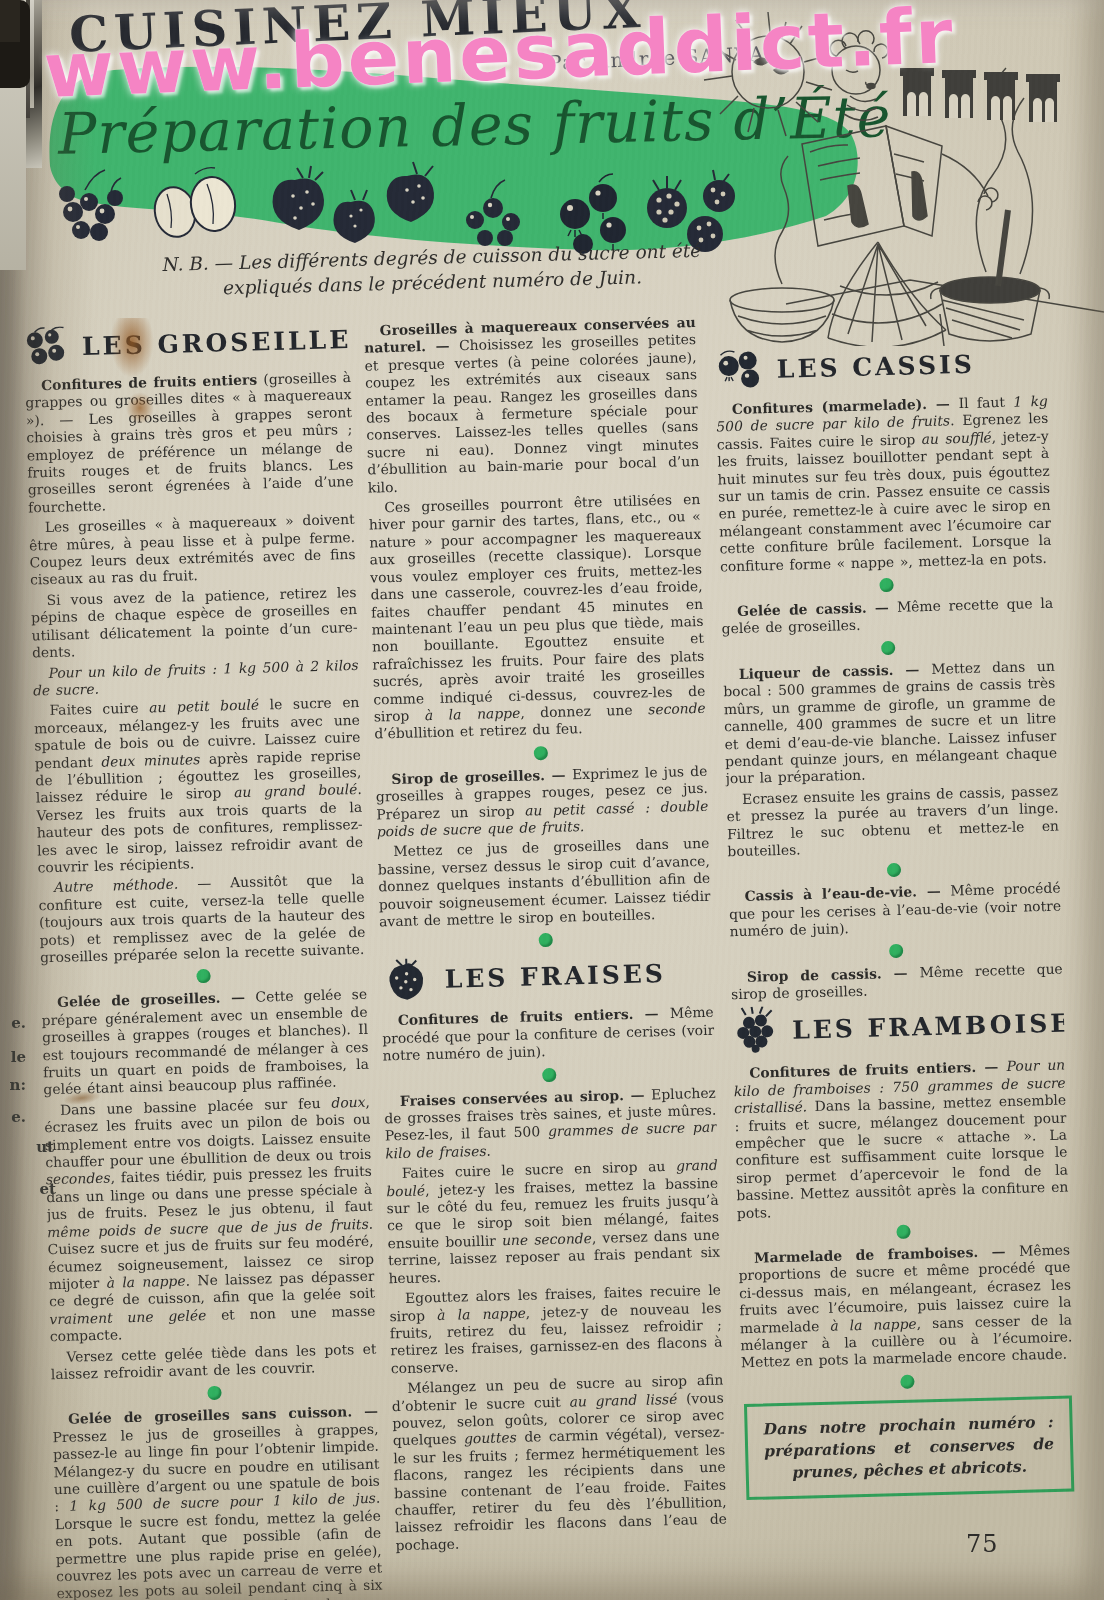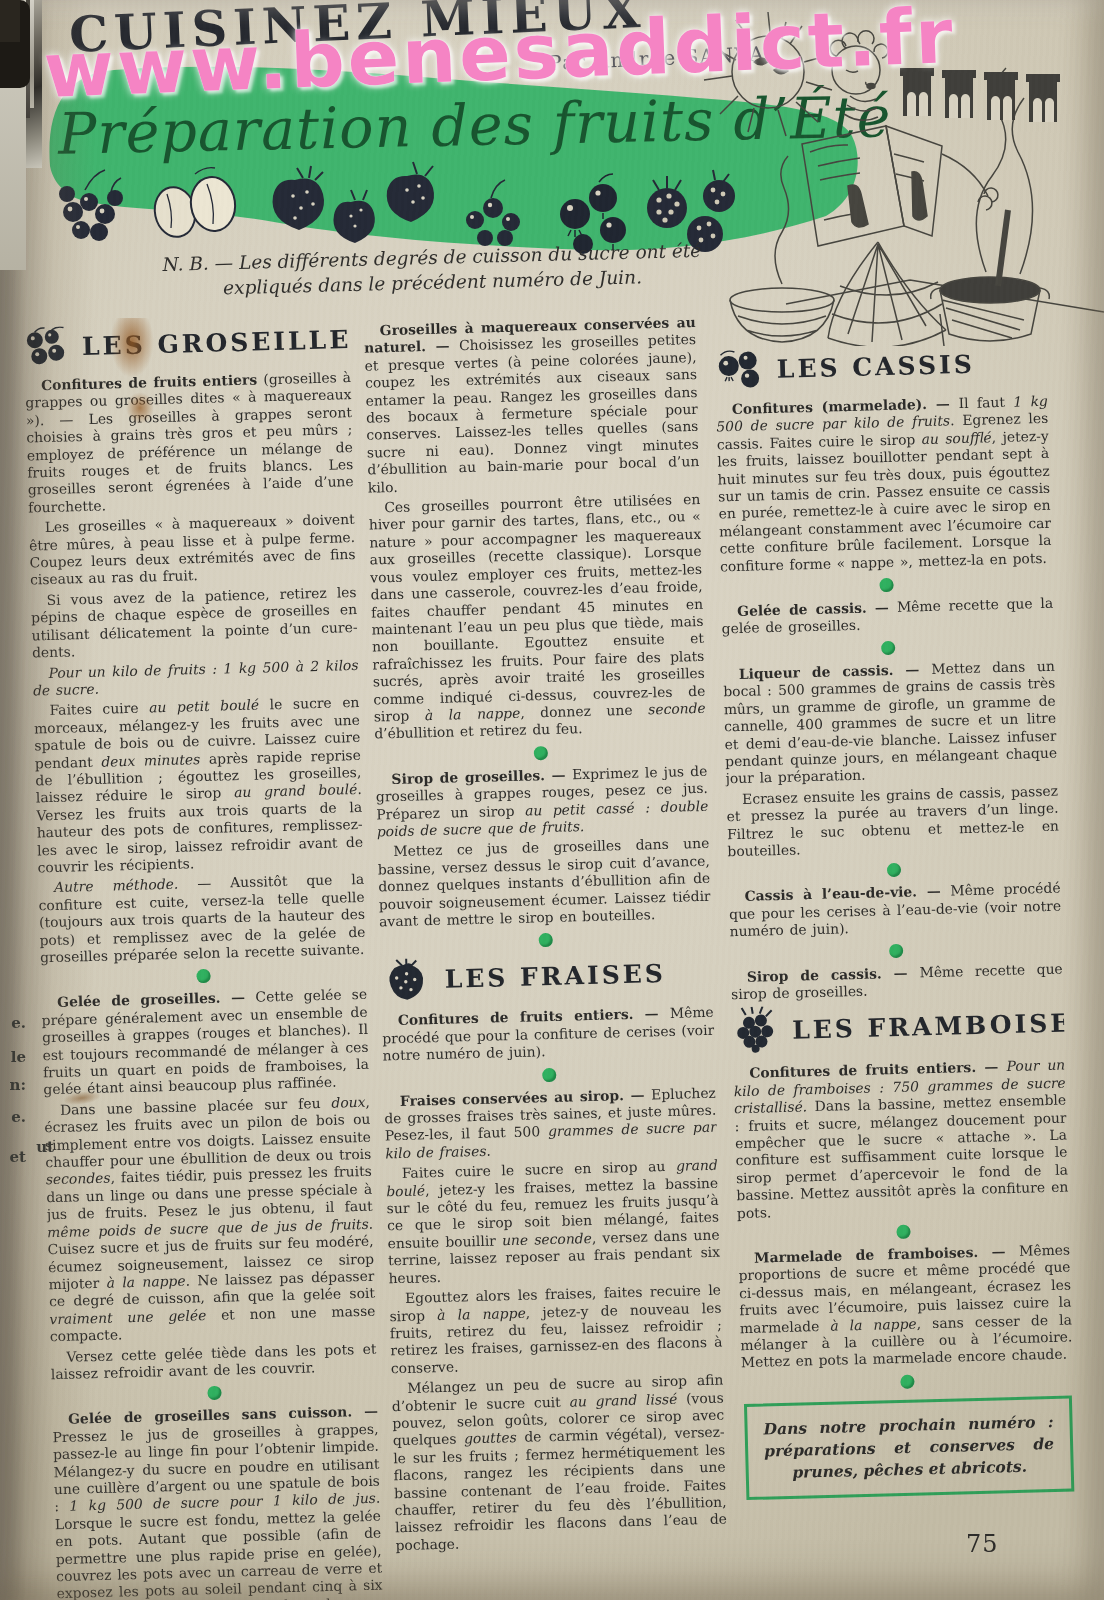--- a/index.html
+++ b/index.html
@@ -84,21 +84,21 @@
   <div class="blotch2"></div>
   <div class="rust1"></div>
   <div class="rust2"></div>
   <div class="rust3"></div>
   <div id="gutter">
       <span class="gutter-frag" style="top: 1014px;">e.</span>
       <span class="gutter-frag" style="top: 1048px;">le</span>
       <span class="gutter-frag" style="top: 1076px;">n:</span>
       <span class="gutter-frag" style="top: 1108px;">e.</span>
       <span class="gutter-frag" style="top: 1138px; margin-left: 28px;">ut</span>
-      <span class="gutter-frag" style="top: 1148px;">et</span>
+      <span class="gutter-frag" style="top: 1180px; margin-left: 30px;">et</span>
     </div>
 
   <svg class="banner-svg" width="860" height="215" viewBox="0 0 860 215">
     <path d="M 16,118 C 12,62 30,26 80,22 C 180,14 300,22 400,30 C 500,38 600,44 690,52 C 760,58 806,66 818,88 C 830,112 824,150 792,168 C 720,192 640,204 556,202 C 440,198 330,190 240,174 C 150,158 60,164 34,146 C 22,136 18,128 16,118 Z" fill="#3fb46d"></path>
   </svg>
 
   <div class="masthead-title">CUISINEZ MIEUX</div>
   <div class="byline">Par Andrée SANVAL</div>
   <div class="script-title">Préparation des fruits d’Été</div>
 

